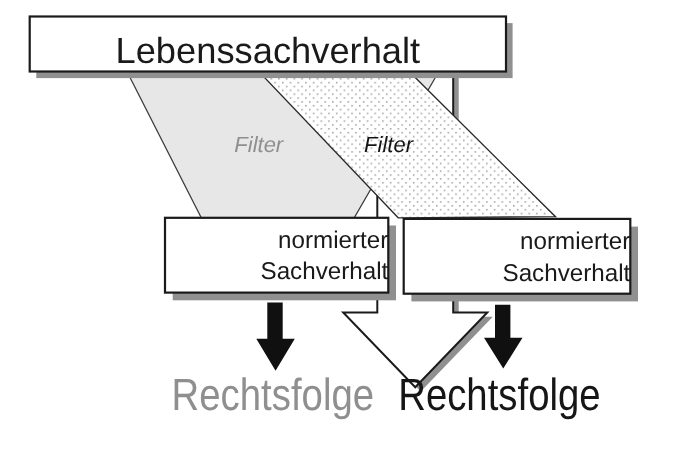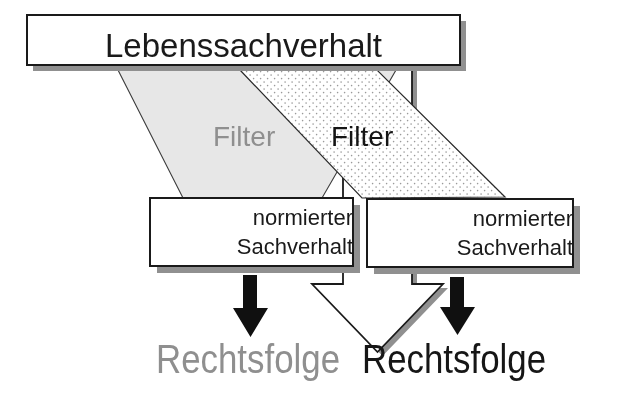--- a/index.html
+++ b/index.html
@@ -7,21 +7,21 @@
     position:relative;width:635px;height:411px;background:#fff;overflow:hidden;
     font-family:"Liberation Sans","DejaVu Sans",sans-serif;
   }
   .abs{position:absolute;}
   .box-label{
     display:flex;align-items:center;justify-content:center;text-align:center;
     color:#1a1a1a;white-space:nowrap;
   }
   .top-label{font-size:33px;}
   .small-label{font-size:22px;line-height:1.32;flex-direction:column;align-items:flex-end;}
-  .filter-label{font-size:28px;white-space:nowrap;}
+  .filter-label{font-size:20px;white-space:nowrap;font-style:italic;}
   .filter-gray{color:#8f8f8f;}
   .filter-black{color:#141414;}
   .result-label{
     font-size:41px;white-space:nowrap;transform:scaleX(.85);transform-origin:left top;
   }
   .result-gray{color:#8f8f8f;}
   .result-black{color:#161616;}
   svg{position:absolute;left:0;top:0;}
 </style>
 </head>

